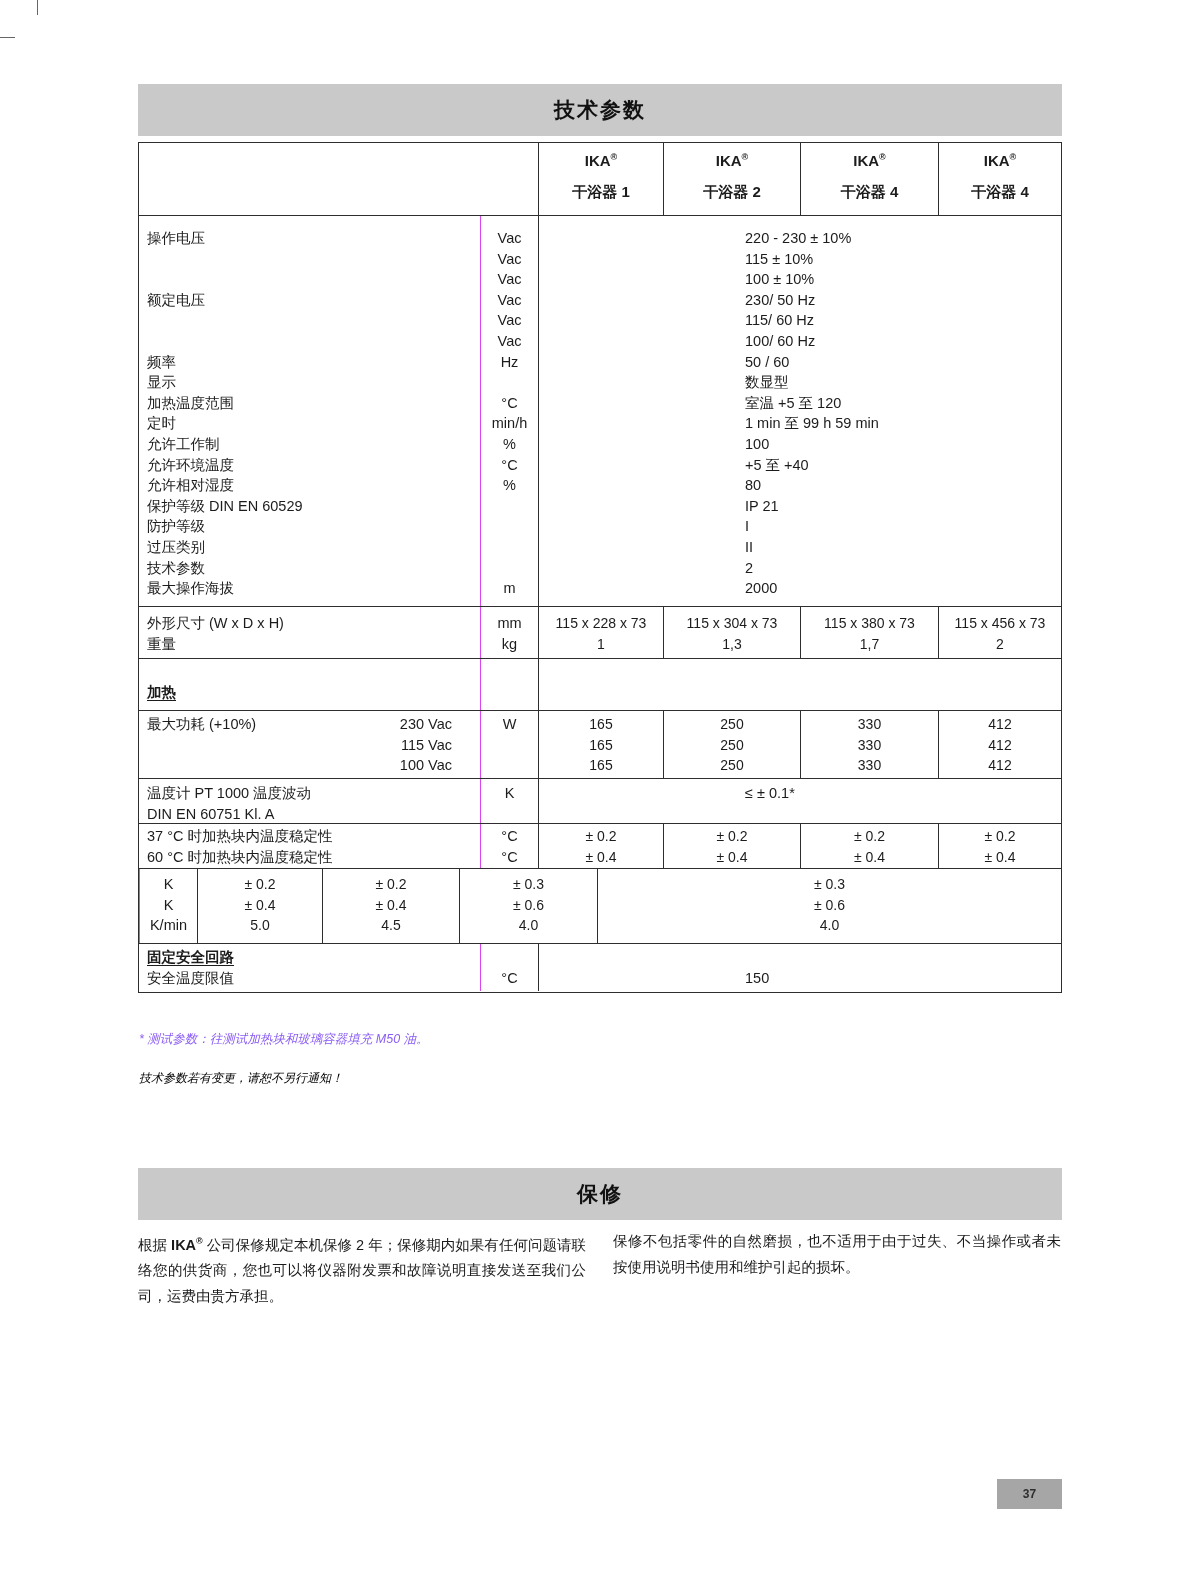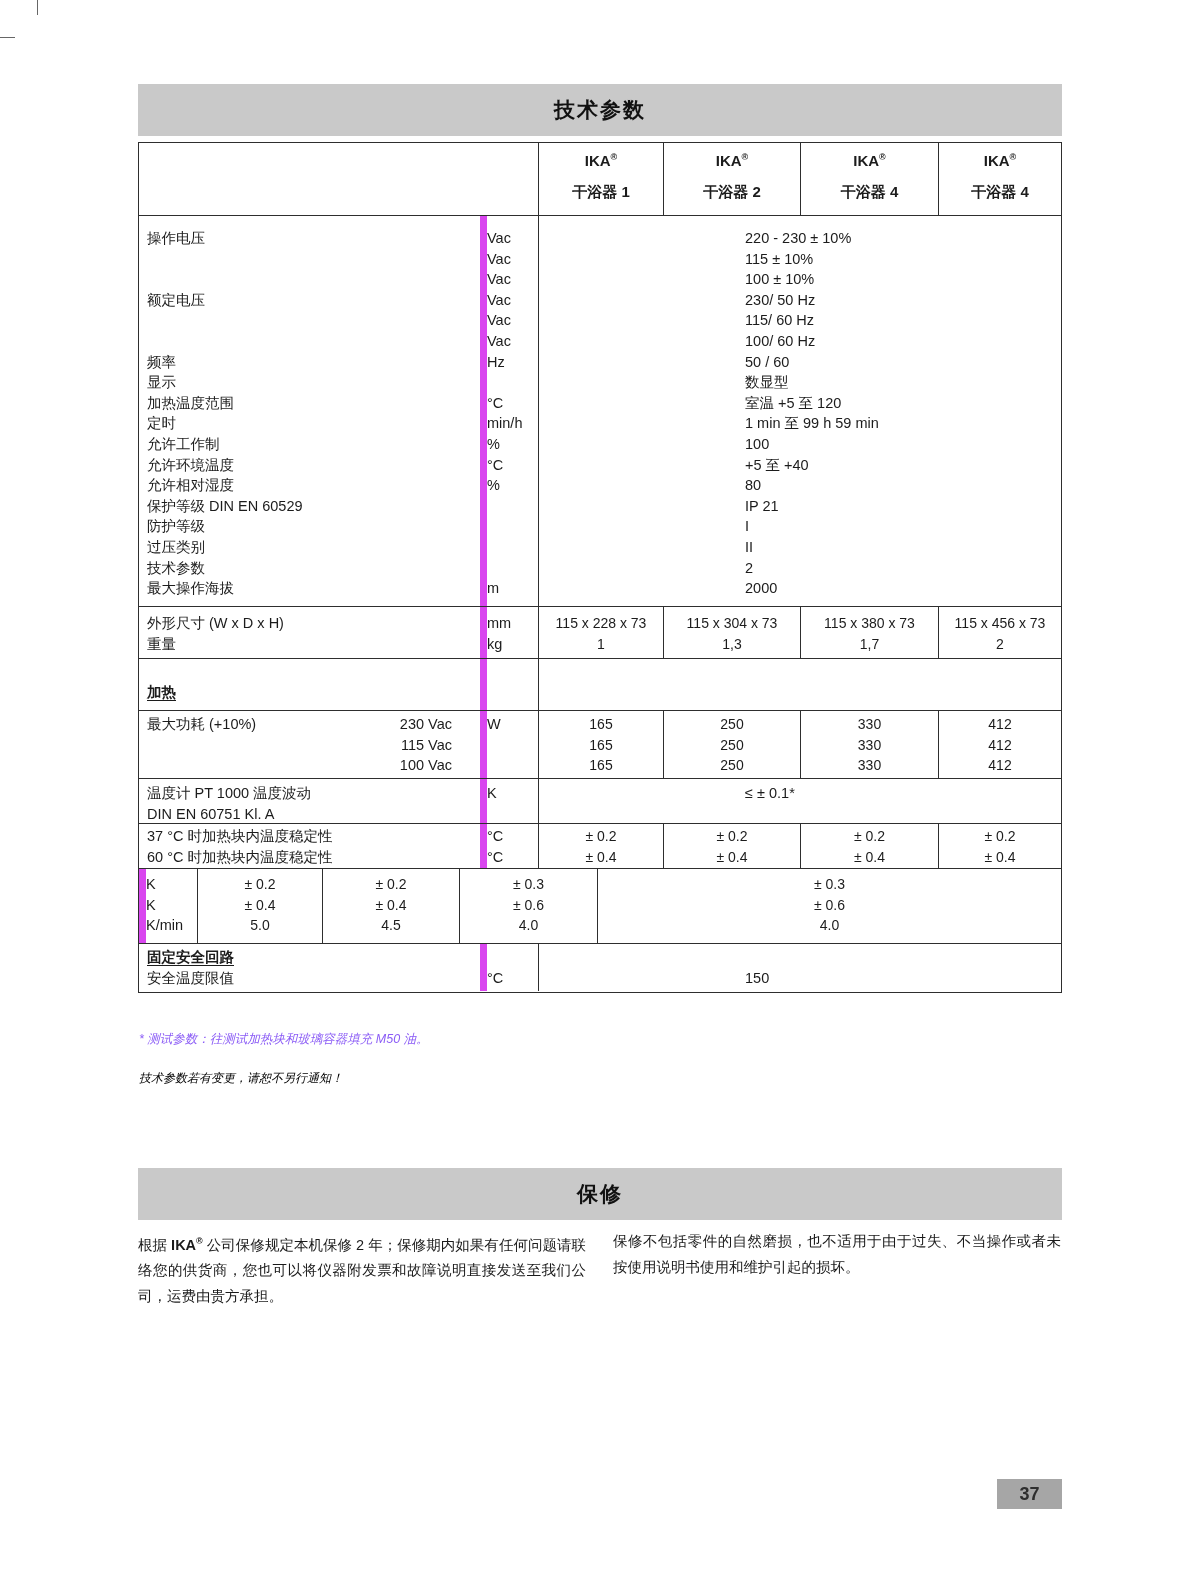--- a/index.html
+++ b/index.html
@@ -27,21 +27,21 @@
   .b-general { height:391px; }
   .b-dim { height:52px; }
   .b-heat { height:52px; }
   .b-power { height:68px; }
   .b-pt { height:45px; }
   .b-stab { height:45px; }
   .b-uni { height:75px; }
   .b-safe { height:48px; }
 
   .col-name { width:341px; padding-left:8px; }
-  .col-unit { width:58px; border-left:7px solid #d946ef; }
+  .col-unit { width:58px; border-left:1px solid #d946ef; text-align:center; }
   .col-span { flex:1; border-left:1px solid #2e2e2e; padding-left:206px; }
   .pcol { border-left:1px solid #2e2e2e; text-align:center; font-size:14px; }
   .pc1 { width:125px; } .pc2 { width:137px; } .pc3 { width:138px; } .pc4 { flex:1; }
   .h-left { width:399px; }
 
   .line { height:20.6px; line-height:20.6px; white-space:nowrap; }
   .b-general .stack { padding-top:12px; }
   .b-dim .stack { padding-top:6px; }
   .b-power .stack { padding-top:3px; }
   .b-pt .stack { padding-top:4px; }
@@ -63,21 +63,21 @@
   .footnote1 { position:absolute; left:139px; top:1031px; font-style:italic; font-size:12.5px; color:#8b5cf6; }
   .footnote2 { position:absolute; left:139px; top:1070px; font-style:italic; font-size:12px; color:#000000; }
 
   
   .warranty-cols { position:absolute; left:138px; top:1229px; width:924px; display:flex; gap:27px; }
   .warranty-col { width:448px; font-size:14.5px; line-height:25.5px; text-align:justify; color:#1a1a1a; }
 
   
   .page-num { position:absolute; left:997px; top:1479px; width:65px; height:30px; background:#a6a6a6;
               display:flex; align-items:center; justify-content:center;
-              font-weight:bold; font-size:18px; color:#2e2e2e; }
+              font-weight:bold; font-size:12px; color:#2e2e2e; }
 </style>
 </head>
 <body>
 
 <div class="crop-h"></div>
 <div class="crop-v"></div>
 
 <div id="title-bar" class="bar">
   <span>技术参数</span>
 </div>

